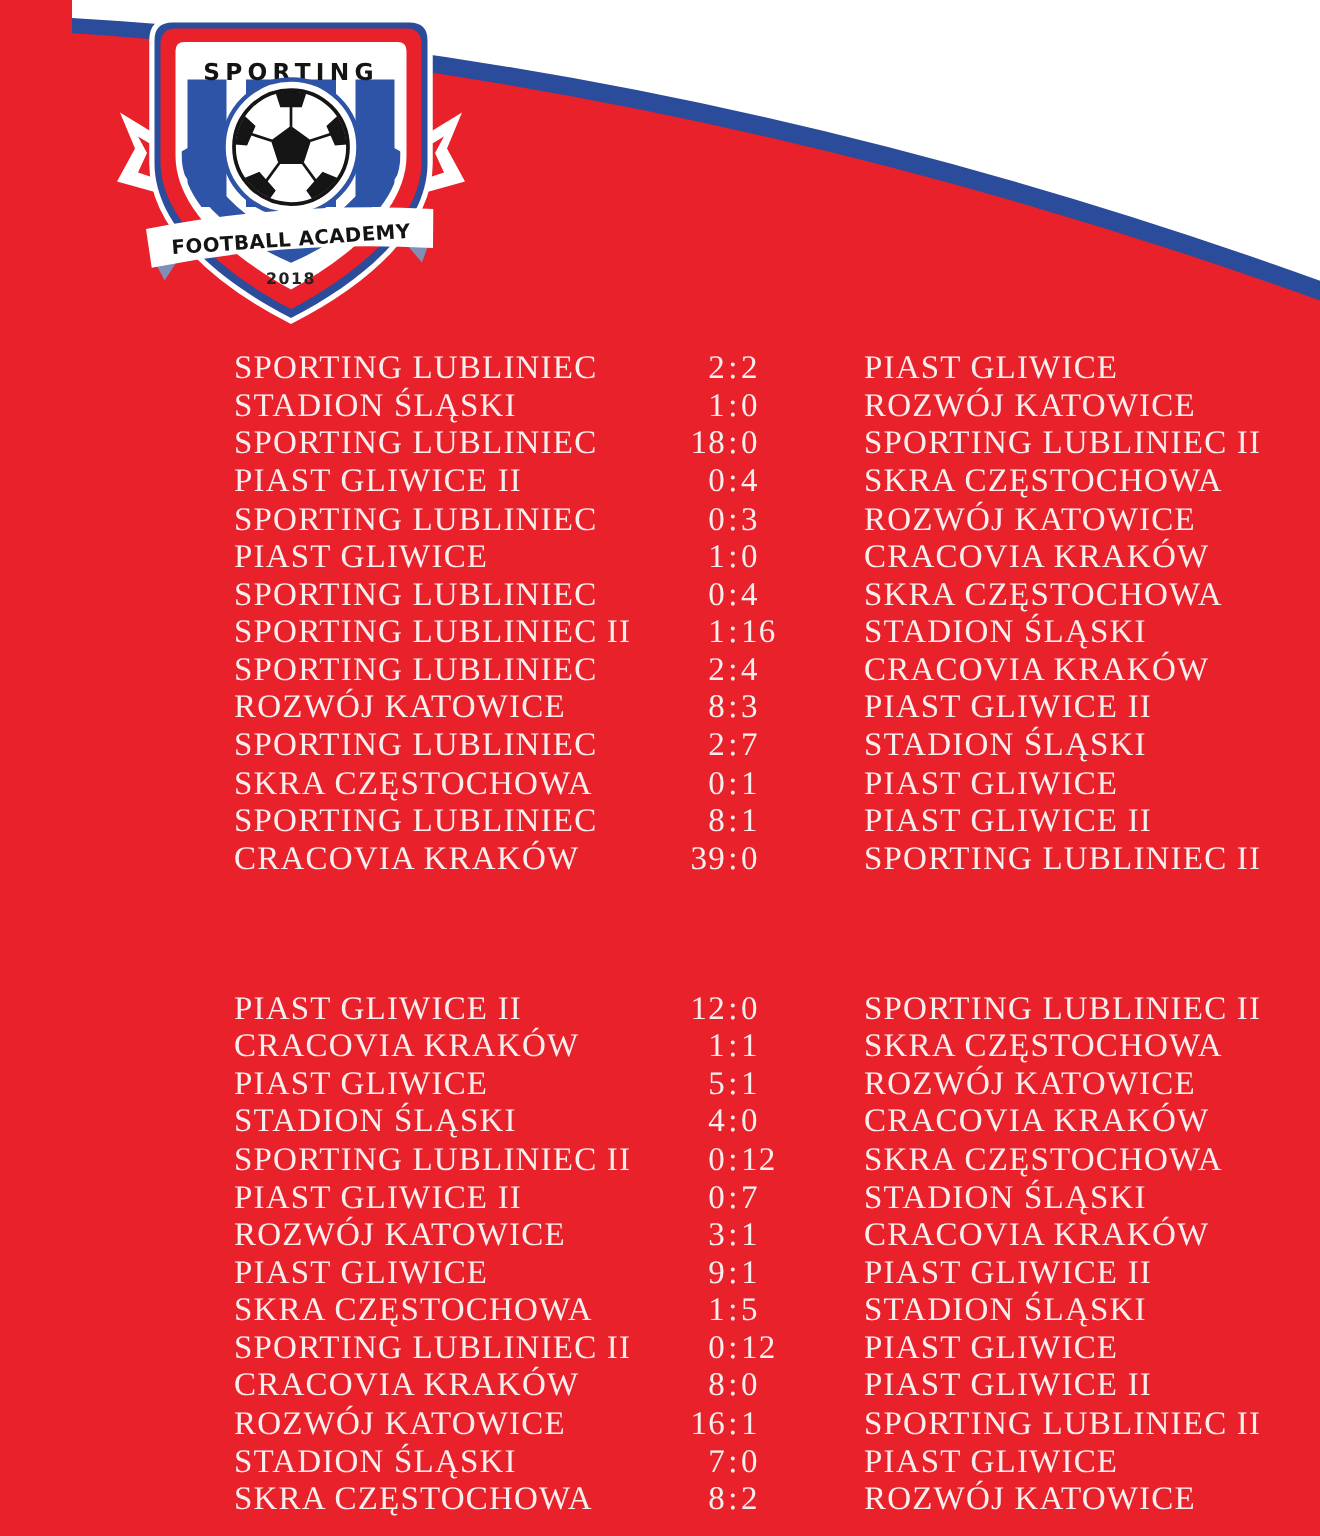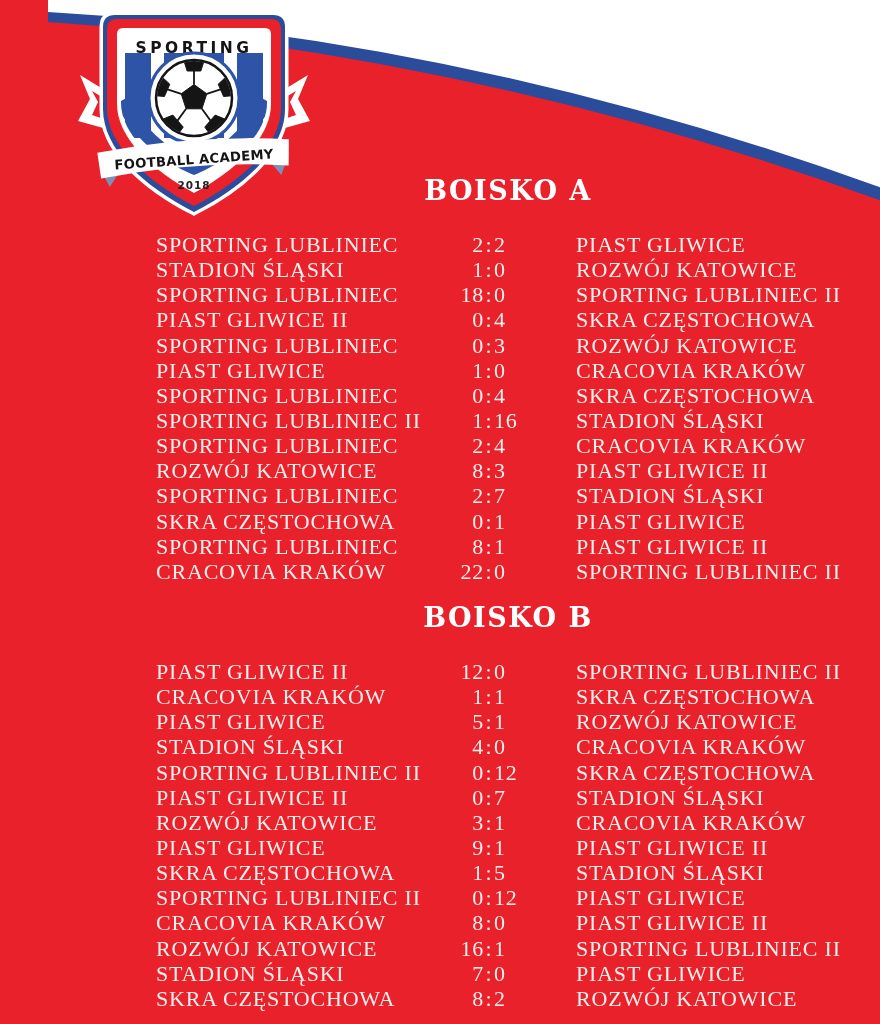--- a/index.html
+++ b/index.html
@@ -98,22 +98,20 @@
         <path d="M24,160 L44,162 L32,178 Z" fill="#7f8fb8"></path>
         <path d="M212,160 L192,162 L204,178 Z" fill="#7f8fb8"></path>
         <path d="M22,143 Q118,131 214,143 L212,169 Q118,157 24,169 Z" fill="#ffffff"></path>
         <text x="118" y="161" text-anchor="middle" fill="#141414" font-family="DejaVu Sans, sans-serif" font-size="13.2" font-weight="700" letter-spacing="0.3">FOOTBALL ACADEMY</text>
       </g>
 
       <text x="118" y="186" text-anchor="middle" fill="#222222" font-family="DejaVu Sans, sans-serif" font-size="10.5" font-weight="600" letter-spacing="1">2018</text>
     </svg>
   </div>
 
-  <div class="section-title" id="title-a">BOISKO A</div>
-  <div class="section-title" id="title-b">BOISKO B</div>
 
   <div class="rows" id="rows-0">
       <div class="match-row">
         <span class="home">SPORTING LUBLINIEC</span>
         <span class="score-l">2</span>
         <span class="colon">:</span>
         <span class="score-r">2</span>
         <span class="away">PIAST GLIWICE</span>
       </div>
       <div class="match-row">
@@ -195,21 +193,21 @@
       </div>
       <div class="match-row">
         <span class="home">SPORTING LUBLINIEC</span>
         <span class="score-l">8</span>
         <span class="colon">:</span>
         <span class="score-r">1</span>
         <span class="away">PIAST GLIWICE II</span>
       </div>
       <div class="match-row">
         <span class="home">CRACOVIA KRAKÓW</span>
-        <span class="score-l">22</span>
+        <span class="score-l">39</span>
         <span class="colon">:</span>
         <span class="score-r">0</span>
         <span class="away">SPORTING LUBLINIEC II</span>
       </div>
     </div>
   <div class="rows" id="rows-1">
       <div class="match-row">
         <span class="home">PIAST GLIWICE II</span>
         <span class="score-l">12</span>
         <span class="colon">:</span>

